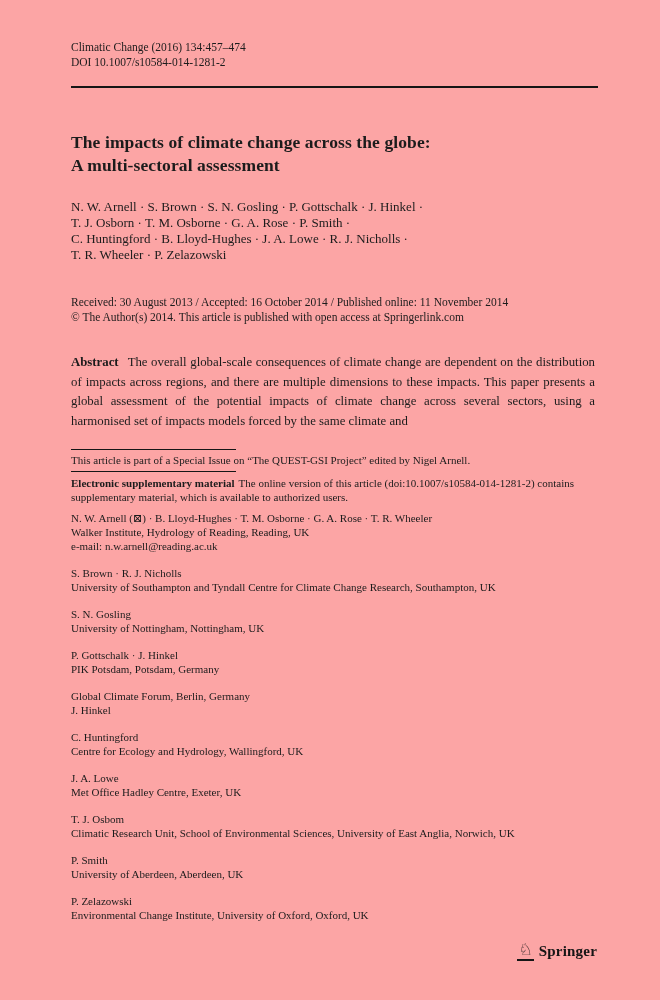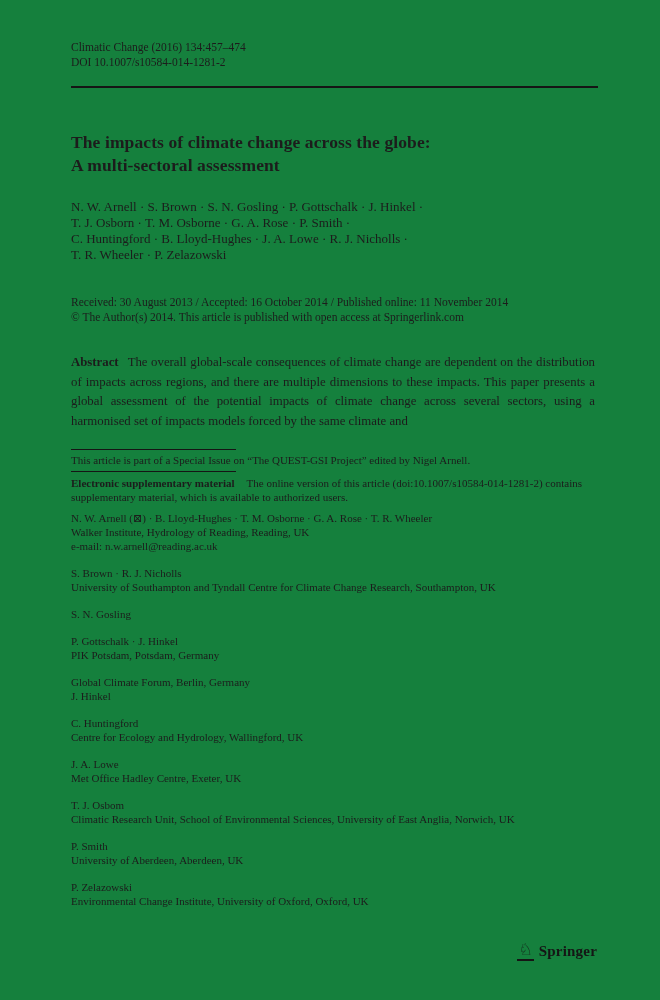--- a/index.html
+++ b/index.html
@@ -1,21 +1,21 @@
 <!DOCTYPE html>
 <html><head>
 <meta charset="utf-8">
 <style>
   * { margin: 0; padding: 0; box-sizing: border-box; }
   html, body { background: #ffffff; }
   .page {
     position: relative;
     width: 660px;
     height: 1000px;
-    background: #15803d;
+    background: #fca5a5;
     font-family: "Liberation Serif", "DejaVu Serif", serif;
     color: #1c1c1c;
     overflow: hidden;
   }
   .block { position: absolute; left: 71px; width: 527px; }
 
   .journal-block { top: 40px; font-size: 11.5px; line-height: 15px; }
 
   .header-rule {
     top: 86px;
@@ -31,21 +31,21 @@
   .history-block { top: 295px; font-size: 11.5px; line-height: 15px; }
 
   .abstract-block { top: 353px; width: 524px; font-size: 12.8px; line-height: 19.5px; text-align: justify; }
   .abstract-label { font-weight: bold; margin-right: 9px; margin-top: 48px; }
 
   .footnote-block { top: 449px; width: 524px; font-size: 11px; line-height: 14px; }
   .fn-rule { width: 165px; border-top: 1.5px solid #151515; }
   .fn-rule-2 { margin-top: 4px; }
   .si-note { margin-top: 3px; }
   .esm-note { margin-top: 4px; }
-  .esm-label { font-weight: bold; margin-right: 12px; }
+  .esm-label { font-weight: bold; margin-right: 4px; }
 
   .aff-group { margin-top: 13px; }
   .aff-group.first { margin-top: 7px; }
 
   .logo-block {
     position: absolute;
     top: 941px;
     right: 63px;
     display: flex;
     align-items: center;
@@ -115,20 +115,21 @@
       <div>e-mail: n.w.arnell@reading.ac.uk</div>
     </div>
 
     <div class="aff-group">
       <div>S. Brown · R. J. Nicholls</div>
       <div>University of Southampton and Tyndall Centre for Climate Change Research, Southampton, UK</div>
     </div>
 
     <div class="aff-group">
       <div>S. N. Gosling</div>
+      <div>University of Nottingham, Nottingham, UK</div>
     </div>
 
     <div class="aff-group">
       <div>P. Gottschalk · J. Hinkel</div>
       <div>PIK Potsdam, Potsdam, Germany</div>
     </div>
 
     <div class="aff-group">
       <div>Global Climate Forum, Berlin, Germany</div>
       <div>J. Hinkel</div>

